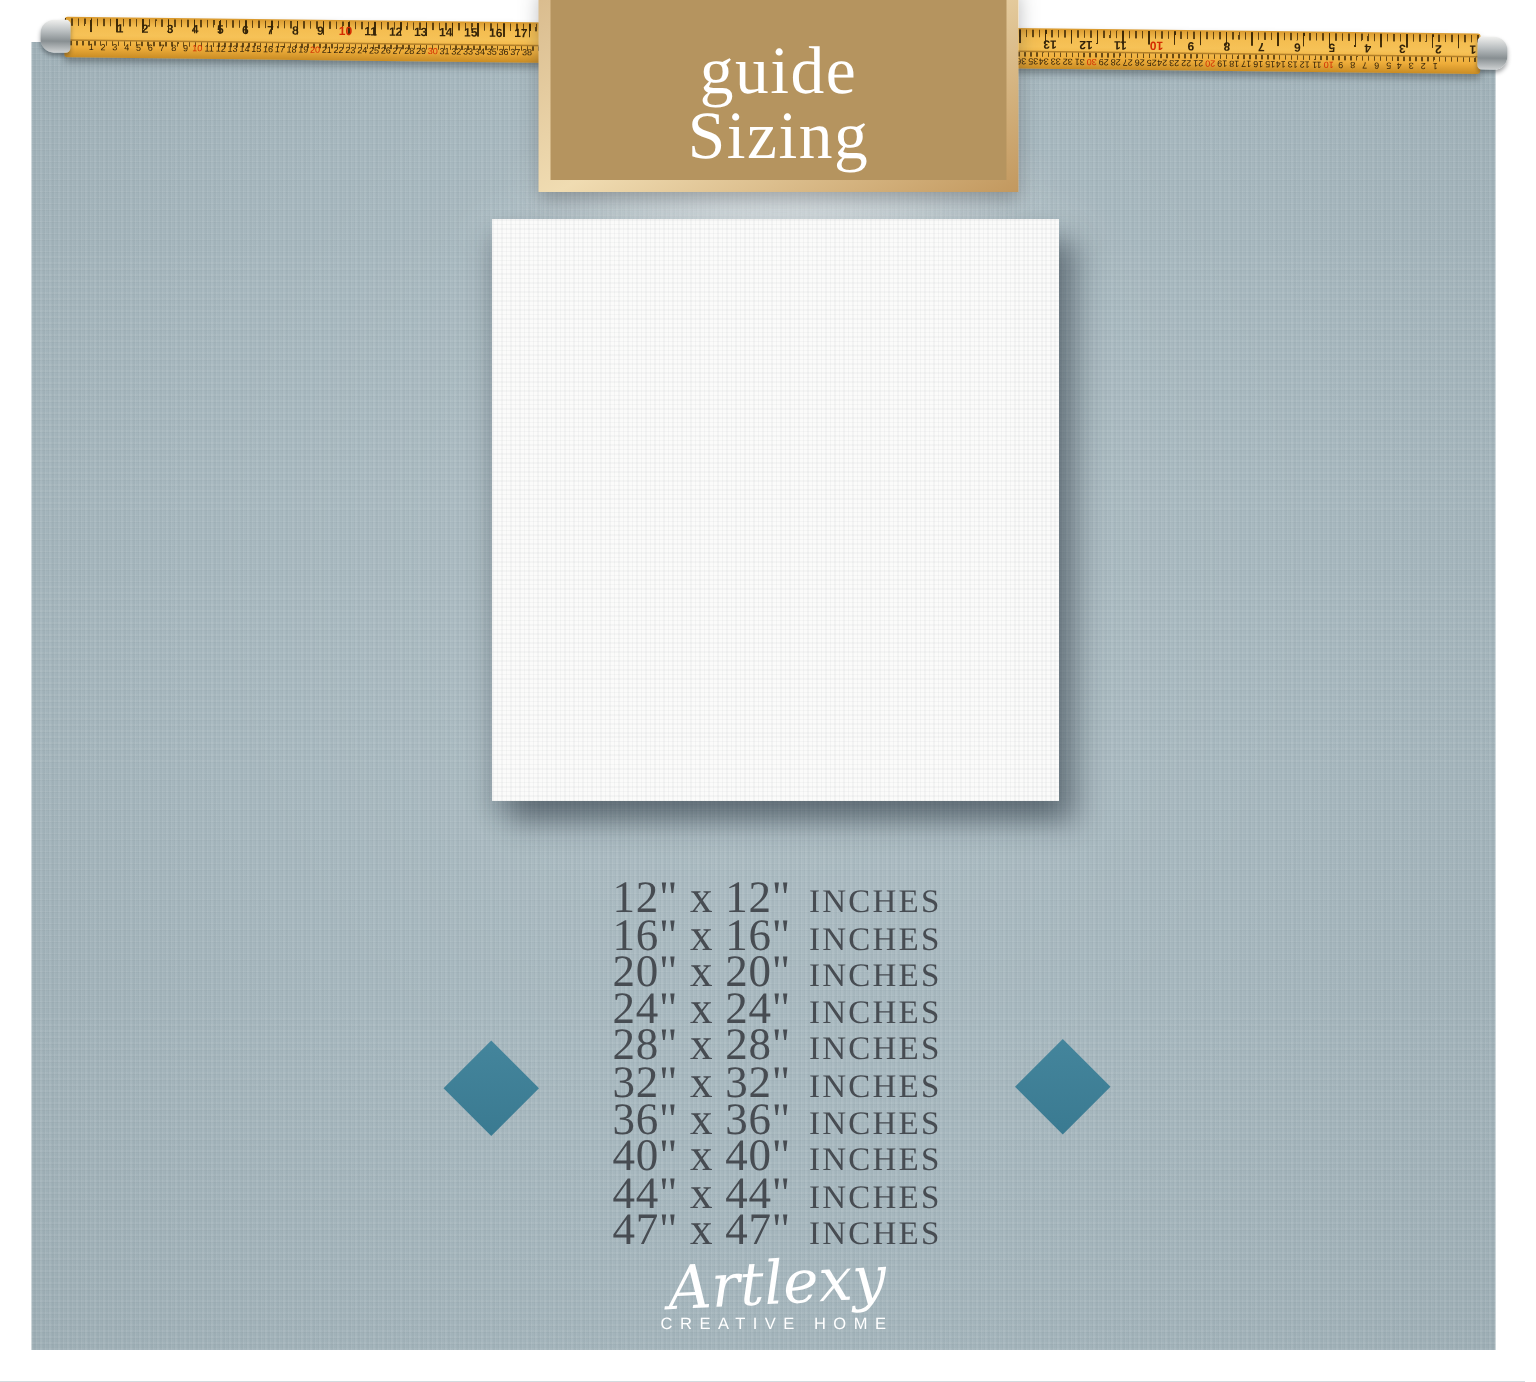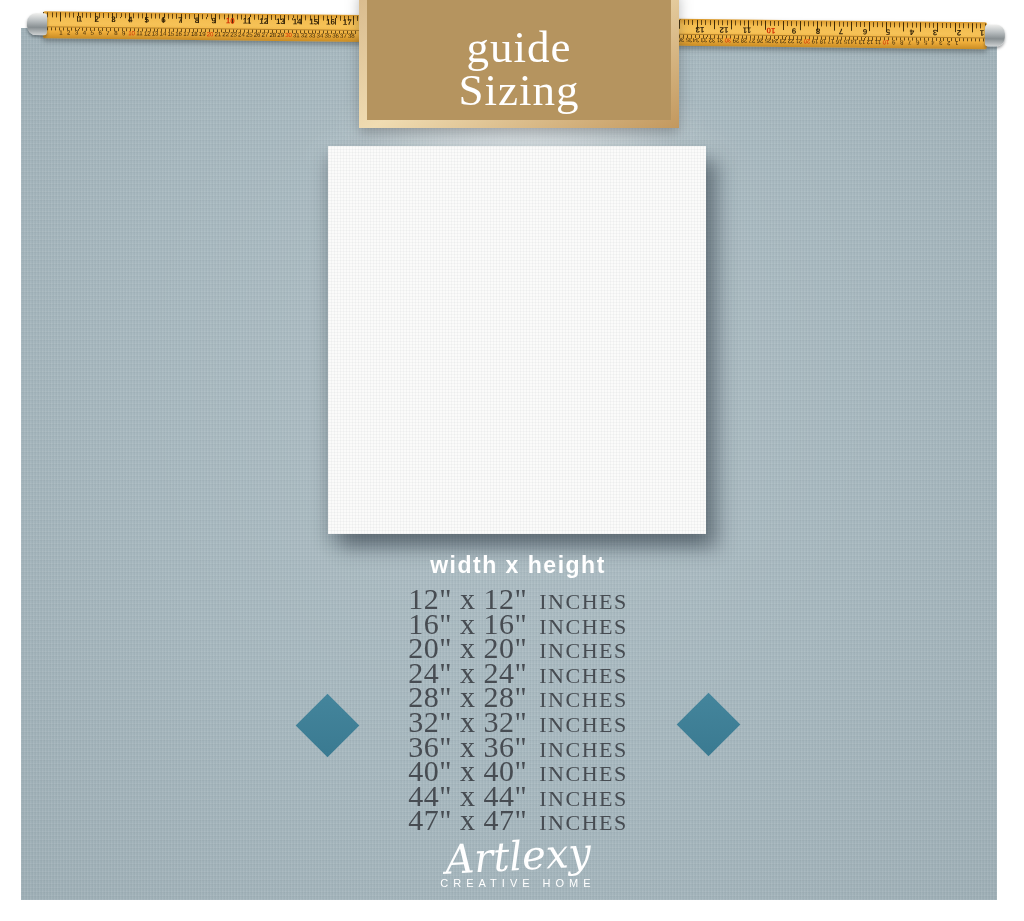--- a/index.html
+++ b/index.html
@@ -273,21 +273,20 @@
 
   <div class="banner">
     <div class="banner-inner">
       <div class="banner-line">guide</div>
       <div class="banner-line">Sizing</div>
     </div>
   </div>
 
   <div class="canvas"></div>
 
-  <div class="heading">width x height</div>
 
   <div class="size-list">
       <div class="size-row"><span class="dim">12" x 12"</span><span class="unit">INCHES</span></div>
       <div class="size-row"><span class="dim">16" x 16"</span><span class="unit">INCHES</span></div>
       <div class="size-row"><span class="dim">20" x 20"</span><span class="unit">INCHES</span></div>
       <div class="size-row"><span class="dim">24" x 24"</span><span class="unit">INCHES</span></div>
       <div class="size-row"><span class="dim">28" x 28"</span><span class="unit">INCHES</span></div>
       <div class="size-row"><span class="dim">32" x 32"</span><span class="unit">INCHES</span></div>
       <div class="size-row"><span class="dim">36" x 36"</span><span class="unit">INCHES</span></div>
       <div class="size-row"><span class="dim">40" x 40"</span><span class="unit">INCHES</span></div>

